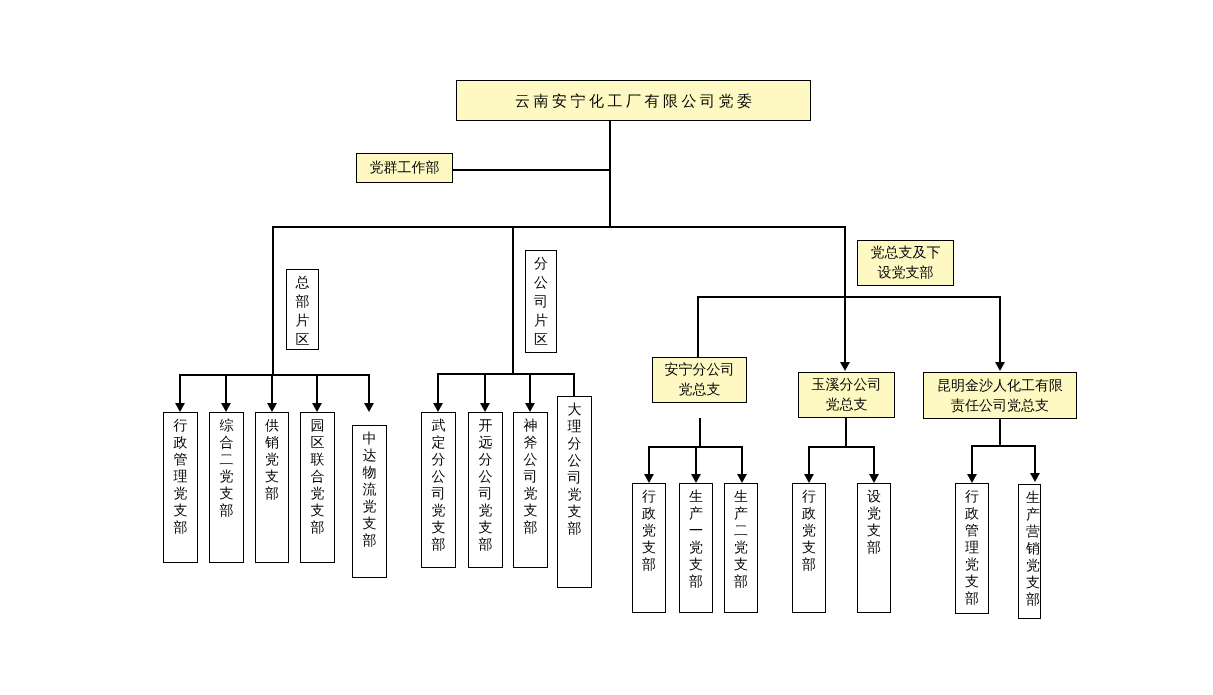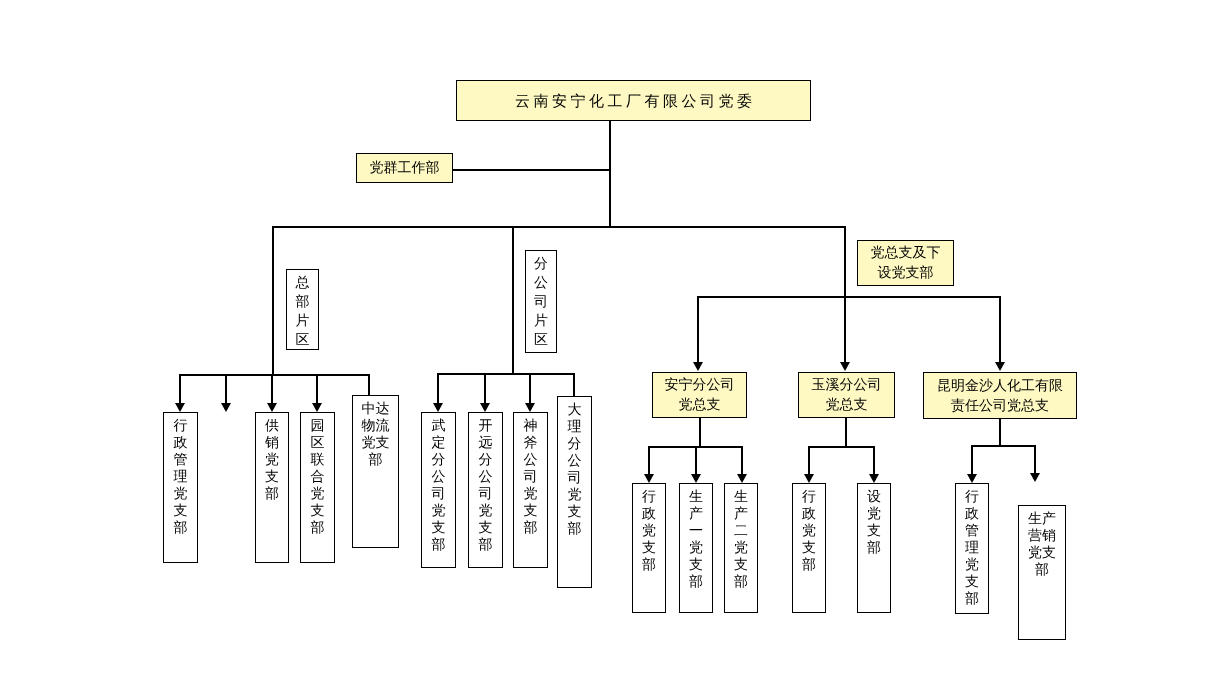--- a/index.html
+++ b/index.html
@@ -74,23 +74,24 @@
   <div class="arrow" style="left:317px;top:374px;height:38px">
       <div class="shaft"></div>
       <div class="head"></div>
     </div>
   <div class="arrow" style="left:369px;top:374px;height:38px">
       <div class="shaft"></div>
       <div class="head"></div>
     </div>
 
   <div class="vnode" style="left:163px;top:412px;width:35px;height:151px">行政管理党支部</div>
+  <div class="vnode" style="left:209px;top:412px;width:35px;height:151px">综合二党支部</div>
   <div class="vnode" style="left:255px;top:412px;width:34px;height:151px">供销党支部</div>
   <div class="vnode" style="left:300px;top:412px;width:35px;height:151px">园区联合党支部</div>
-  <div class="vnode" style="left:352px;top:395px;width:47px;height:153px">中达物流党支部</div>
+  <div class="vnode" style="left:352px;top:425px;width:35px;height:153px">中达物流党支部</div>
 
   <div class="hline" style="left:438px;top:373px;width:137px"></div>
   <div class="arrow" style="left:438px;top:373px;height:39px">
       <div class="shaft"></div>
       <div class="head"></div>
     </div>
   <div class="arrow" style="left:485px;top:373px;height:39px">
       <div class="shaft"></div>
       <div class="head"></div>
     </div>
@@ -115,21 +116,21 @@
     </div>
   <div class="arrow" style="left:845px;top:296px;height:75px">
       <div class="shaft"></div>
       <div class="head"></div>
     </div>
   <div class="arrow" style="left:1000px;top:296px;height:75px">
       <div class="shaft"></div>
       <div class="head"></div>
     </div>
 
-  <div class="node" style="left:652px;top:372px;width:95px;height:46px">安宁分公司
+  <div class="node" style="left:652px;top:357px;width:95px;height:46px">安宁分公司
 党总支</div>
   <div class="node" style="left:798px;top:372px;width:97px;height:46px">玉溪分公司
 党总支</div>
   <div class="node" style="left:923px;top:372px;width:154px;height:47px">昆明金沙人化工有限
 责任公司党总支</div>
 
   <div class="vline" style="left:699px;top:418px;height:29px"></div>
   <div class="hline" style="left:648px;top:446px;width:95px"></div>
   <div class="arrow" style="left:649px;top:446px;height:37px">
       <div class="shaft"></div>
@@ -167,15 +168,15 @@
   <div class="arrow" style="left:972px;top:445px;height:38px">
       <div class="shaft"></div>
       <div class="head"></div>
     </div>
   <div class="arrow" style="left:1035px;top:445px;height:37px">
       <div class="shaft"></div>
       <div class="head"></div>
     </div>
 
   <div class="vnode" style="left:955px;top:483px;width:34px;height:131px">行政管理党支部</div>
-  <div class="vnode" style="left:1018px;top:505px;width:48px;height:135px">生产营销党支部</div>
+  <div class="vnode" style="left:1018px;top:484px;width:23px;height:135px">生产营销党支部</div>
 
 </div>
 
 </body></html>

